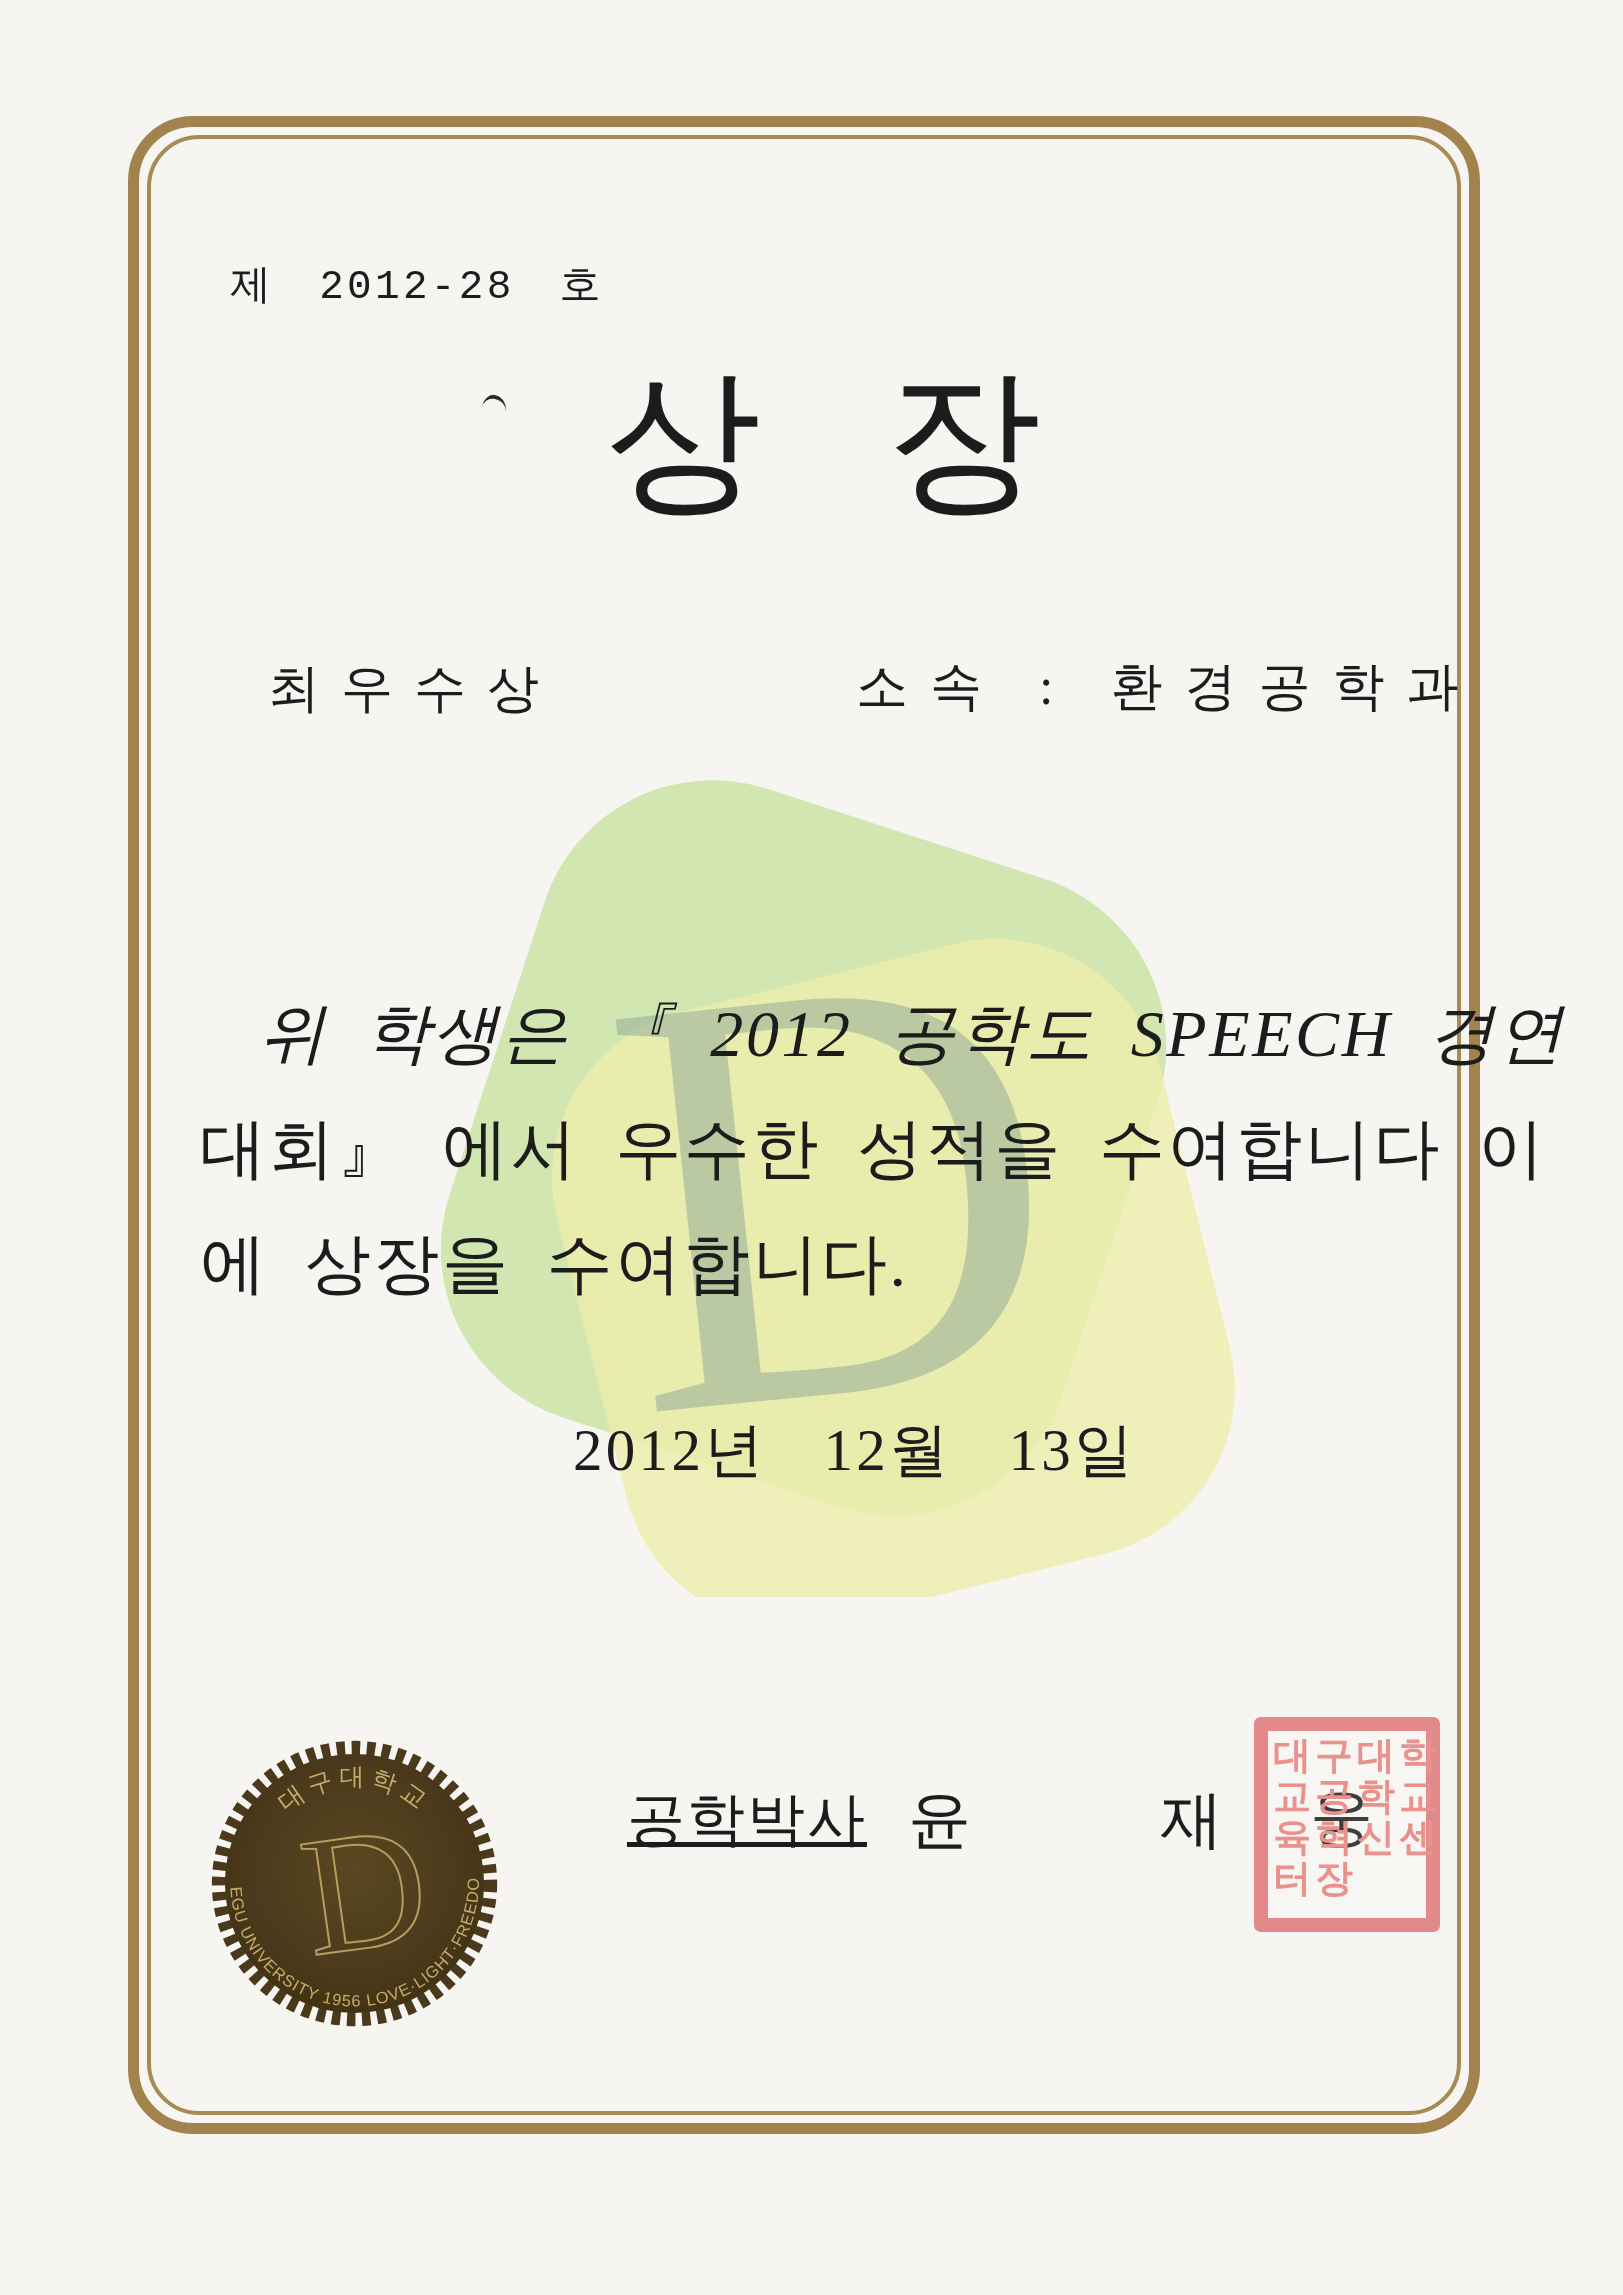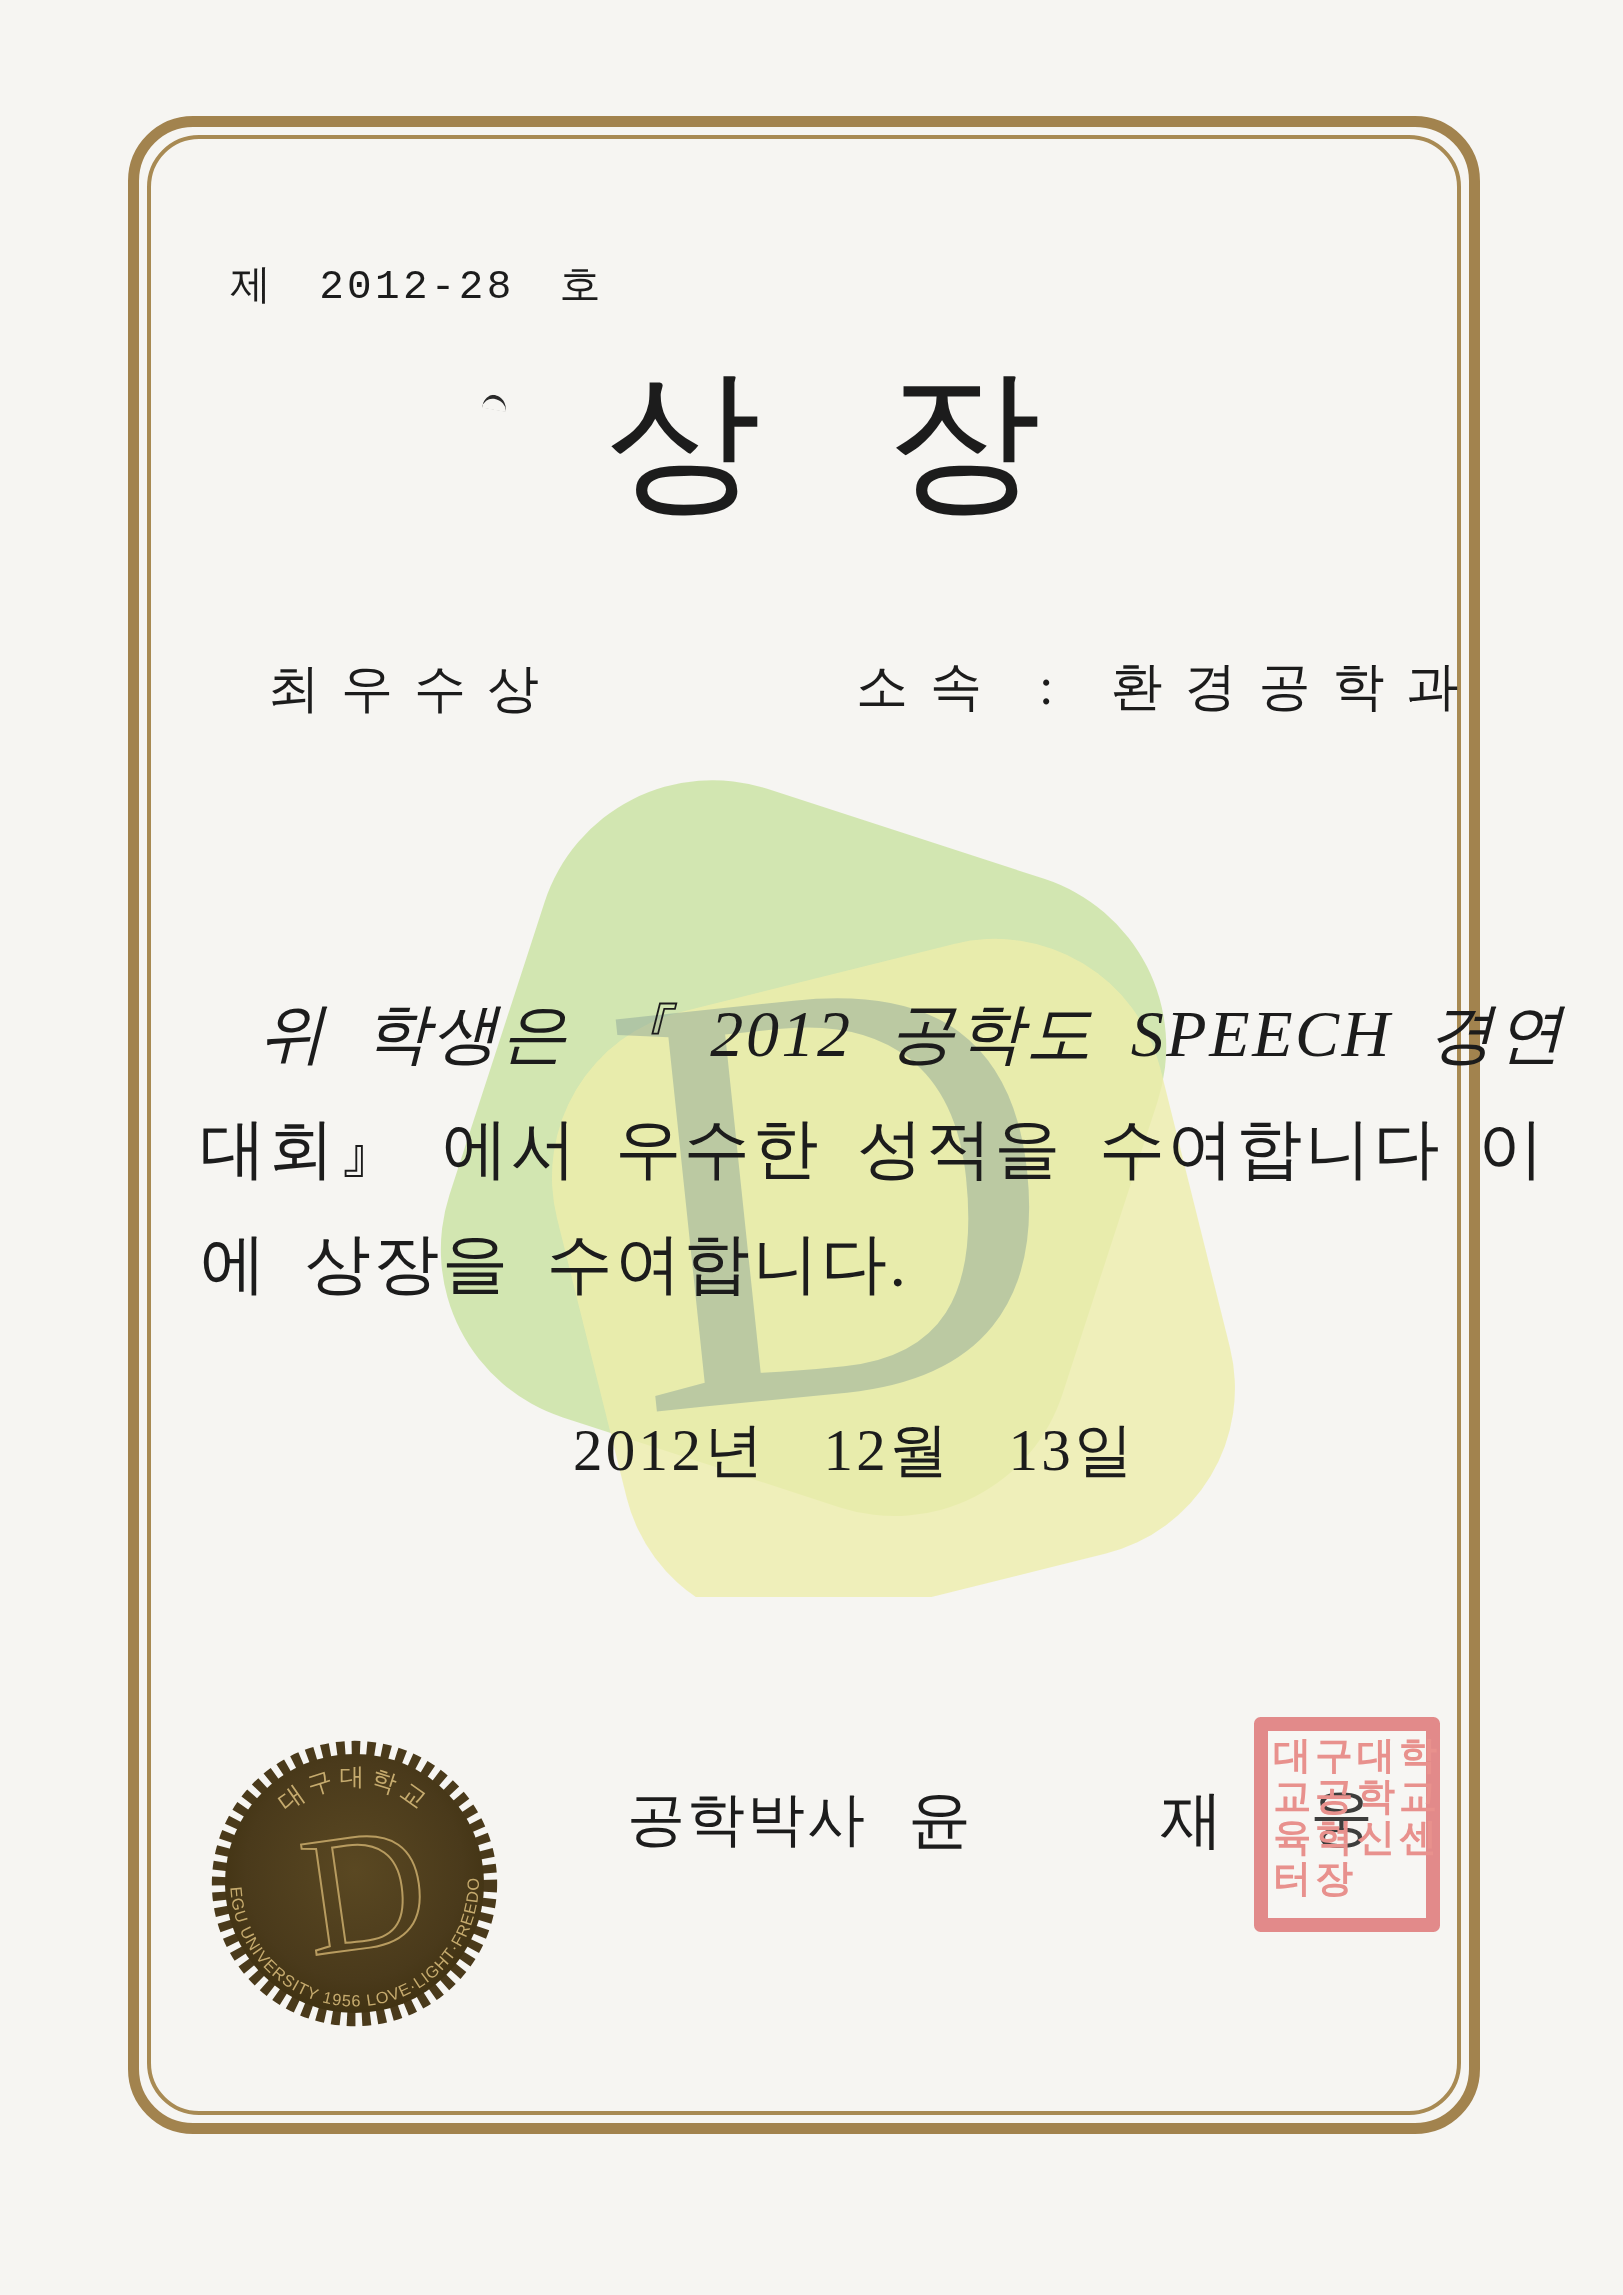--- a/index.html
+++ b/index.html
@@ -47,21 +47,21 @@
     font-size:66px;line-height:115px;letter-spacing:2.6px;word-spacing:17px;
   }
   .body-line{white-space:nowrap;}
   .body-line.first{padding-left:59px;font-style:italic;}
 
   .date-line{left:573px;top:1411px;font-size:59px;letter-spacing:3.3px;word-spacing:39px;text-align:right;}
 
   .issuer-line{left:236px;top:1578px;font-size:68px;letter-spacing:0.7px;word-spacing:51px;}
 
   .sig{font-size:63px;}
-  .sig-title{left:627px;top:1781px;font-size:58px;letter-spacing:2px;}
+  .sig-title{left:627px;top:1781px;font-size:58px;letter-spacing:2px;text-decoration:underline;}
   .sig-char1{left:908px;top:1777px;}
   .sig-char2{left:1160px;top:1777px;}
   .sig-char3{left:1310px;top:1775px;z-index:6;}
 
   
   .red-seal{
     position:absolute;left:1254px;top:1717px;width:186px;height:215px;
     box-sizing:border-box;border:14.4px solid #e28a8a;border-radius:6.5px;
     z-index:4;background:rgba(255,252,250,0.15);
   }

